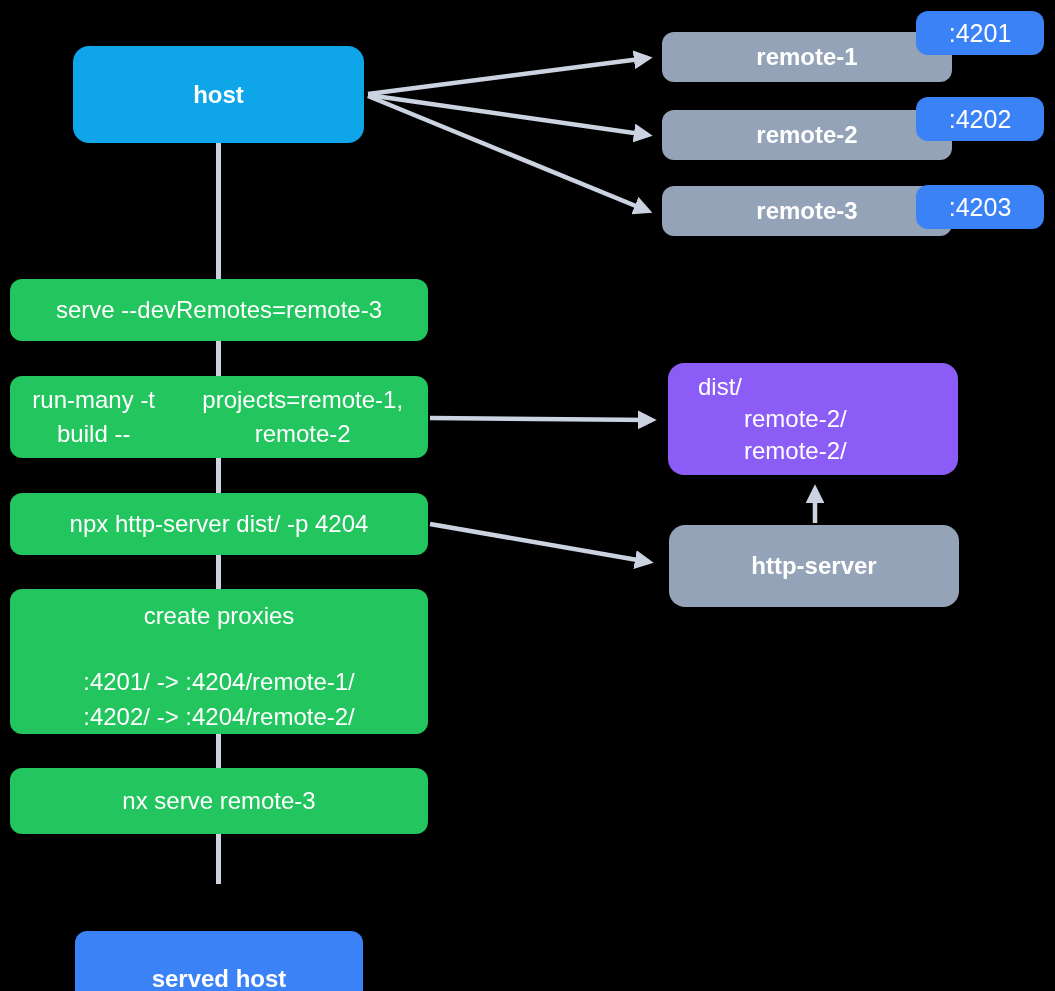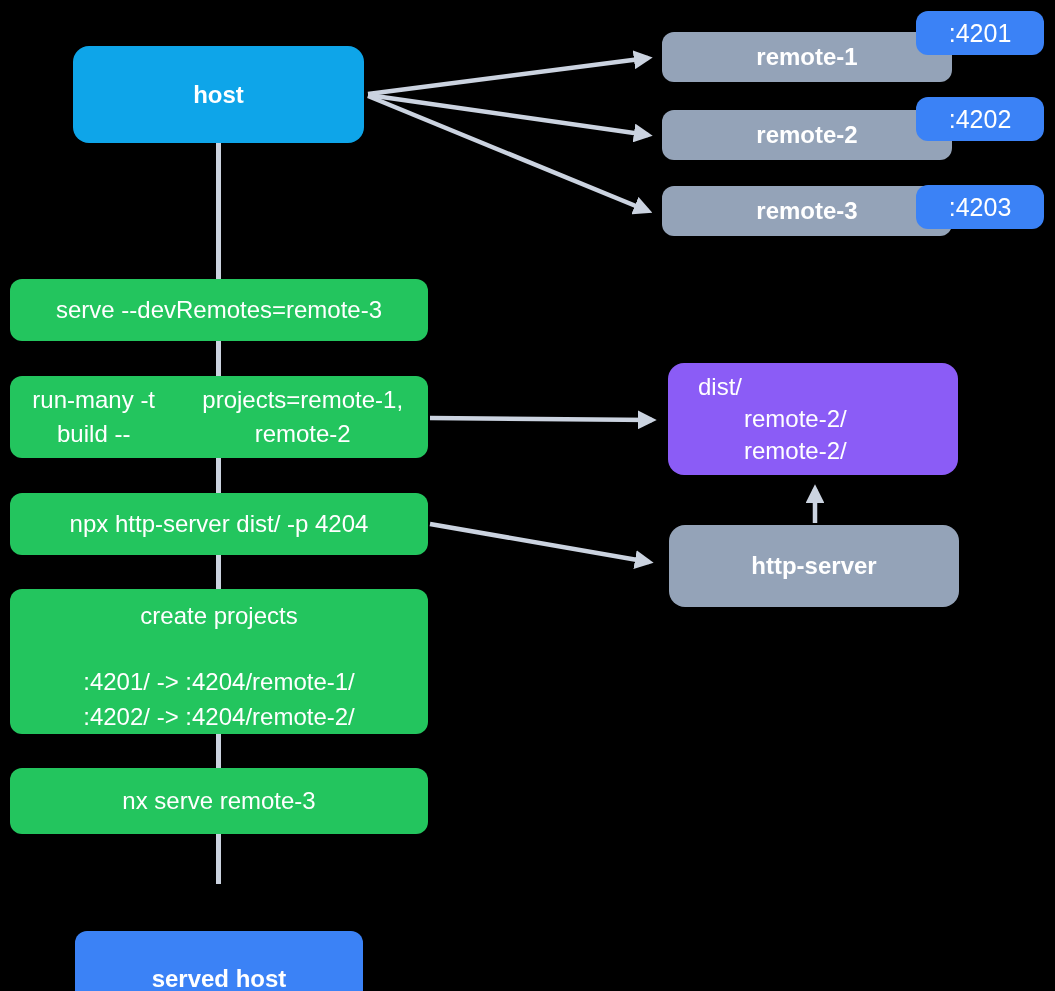--- a/index.html
+++ b/index.html
@@ -154,21 +154,21 @@
   <div class="node step-box step-runmany">
     <span>run-many -t build --</span>
     <span>projects=remote-1, remote-2</span>
   </div>
 
   <div class="node step-box step-npx">
     <span>npx http-server dist/ -p 4204</span>
   </div>
 
   <div class="node step-box step-proxies">
-    <span>create projects</span>
+    <span>create proxies</span>
     <span class="proxy-gap"></span>
     <span class="proxy-line">:4201/ -&gt; :4204/remote-1/</span>
     <span class="proxy-line">:4202/ -&gt; :4204/remote-2/</span>
   </div>
 
   <div class="node step-box step-nxserve">
     <span>nx serve remote-3</span>
   </div>
 
   <div class="node dist-box">

